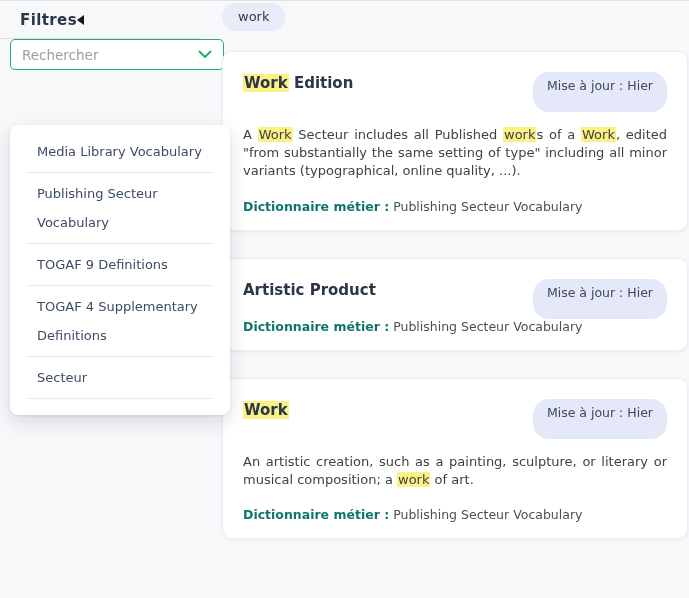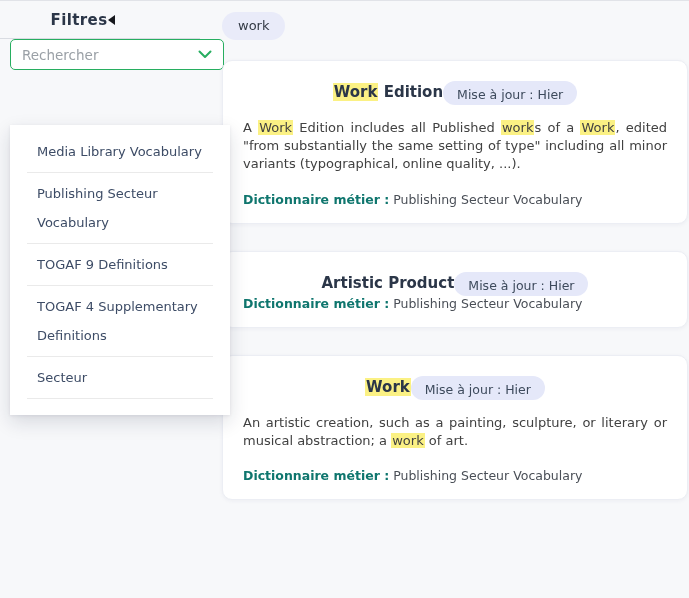--- a/index.html
+++ b/index.html
@@ -18,21 +18,21 @@
     background:var(--page-background);
     font-family:"DejaVu Sans","Liberation Sans",sans-serif;
     overflow:hidden;
     border-top:1px solid #e1e3e8;
   }
 
   
   .sidebar{position:absolute;left:0;top:0;width:222px;}
   .sidebar-header{
     width:200px;
-    display:flex;align-items:center;justify-content:center;
+    display:flex;align-items:center;justify-content:flex-start;
     padding:10px 55px 9px 20px;
     border-bottom:1px solid #d9dce2;
   }
   .sidebar-title{
     font-size:15px;font-weight:bold;color:var(--navy);letter-spacing:.4px;
   }
   .collapse-icon{
     width:0;height:0;cursor:pointer;
     border-top:5px solid transparent;border-bottom:5px solid transparent;
     border-right:7px solid #16181d;
@@ -45,59 +45,59 @@
     margin-left:10px;width:214px;height:31px;
     background:#fff;border:1.5px solid var(--accent-green);border-radius:5px;
     display:flex;align-items:center;justify-content:space-between;
     padding:0 11px;cursor:pointer;
   }
   .search-select .placeholder{font-size:13.5px;color:#9aa0a6;}
   .chevron-down{display:block;}
 
   .dropdown-panel{
     position:absolute;left:10px;top:124px;width:220px;z-index:30;
-    background:#fff;border-radius:0;
+    background:#fff;border-radius:8px;
     box-shadow:0 7px 18px rgba(20,30,60,.14), 0 1px 3px rgba(20,30,60,.08);
     padding:6px 0 16px;
     list-style:none;
   }
   .dropdown-panel li{
     margin:0 17px;padding:6px 0 6px 10px;
     line-height:29px;font-size:13px;color:#3d4c66;
     border-bottom:1px solid #eaeaea;cursor:pointer;
   }
 
   
-  .main{position:absolute;left:222px;top:11px;width:467px;}
+  .main{position:absolute;left:222px;top:2px;width:467px;}
   .filter-chip{
     display:inline-block;
     background:var(--chip-background);
     border-radius:16px;
     padding:6px 16px 7px;
     font-size:13px;color:#333a45;
     margin-bottom:20px;cursor:pointer;
   }
   .result-card{
     width:466px;
     background:#fff;
     border:1px solid #eceef4;
     border-radius:10px;
     box-shadow:0 1px 4px rgba(30,40,90,.05);
     padding:20px 20px 16px;
     margin-bottom:27px;
     cursor:pointer;
   }
-  .card-header{display:flex;justify-content:center;align-items:flex-start;}
+  .card-header{display:flex;justify-content:space-between;align-items:flex-start;}
   .card-title{font-size:15px;font-weight:bold;color:var(--navy);padding-top:2px;}
   .badge{
     background:var(--badge-background);
     color:#3d4a5c;
     font-size:12.5px;
     border-radius:16px;
-    padding:6px 14px 3px;
+    padding:6px 14px 19px;
     white-space:nowrap;
     flex-shrink:0;
   }
   .card-description{
     margin:14px 0 18px;
     font-size:13px;line-height:1.4;color:var(--body-text);
     text-align:justify;
   }
   .card-dictionary{font-size:12.5px;color:#4a4f57;}
   .card-dictionary .dict-label{font-weight:bold;color:#0f766e;}
@@ -132,21 +132,21 @@
 <main class="main">
 
   <span class="filter-chip">work</span>
 
   
   <article class="result-card">
     <div class="card-header">
       <h3 class="card-title"><mark>Work</mark><span> Edition</span></h3>
       <span class="badge">Mise à jour : Hier</span>
     </div>
-    <p class="card-description"><span>A </span><mark>Work</mark><span> Edition includes all Published </span><mark>work</mark><span>s of a </span><mark>Work</mark><span>, edited "from substantially the same setting of type" including all minor variants (typographical, online quality, ...).</span></p>
+    <p class="card-description"><span>A </span><mark>Work</mark><span> Secteur includes all Published </span><mark>work</mark><span>s of a </span><mark>Work</mark><span>, edited "from substantially the same setting of type" including all minor variants (typographical, online quality, ...).</span></p>
     <p class="card-dictionary">
       <span class="dict-label">Dictionnaire métier :</span>
       <span class="dict-value">Publishing Secteur Vocabulary</span>
     </p>
   </article>
 
   
   <article class="result-card">
     <div class="card-header">
       <h3 class="card-title"><span>Artistic Product</span></h3>
@@ -157,20 +157,20 @@
       <span class="dict-value">Publishing Secteur Vocabulary</span>
     </p>
   </article>
 
   
   <article class="result-card">
     <div class="card-header">
       <h3 class="card-title"><mark>Work</mark></h3>
       <span class="badge">Mise à jour : Hier</span>
     </div>
-    <p class="card-description"><span>An artistic creation, such as a painting, sculpture, or literary or musical abstraction; a </span><mark>work</mark><span> of art.</span></p>
+    <p class="card-description"><span>An artistic creation, such as a painting, sculpture, or literary or musical composition; a </span><mark>work</mark><span> of art.</span></p>
     <p class="card-dictionary">
       <span class="dict-label">Dictionnaire métier :</span>
       <span class="dict-value">Publishing Secteur Vocabulary</span>
     </p>
   </article>
 
 </main>
 
 </body></html>

